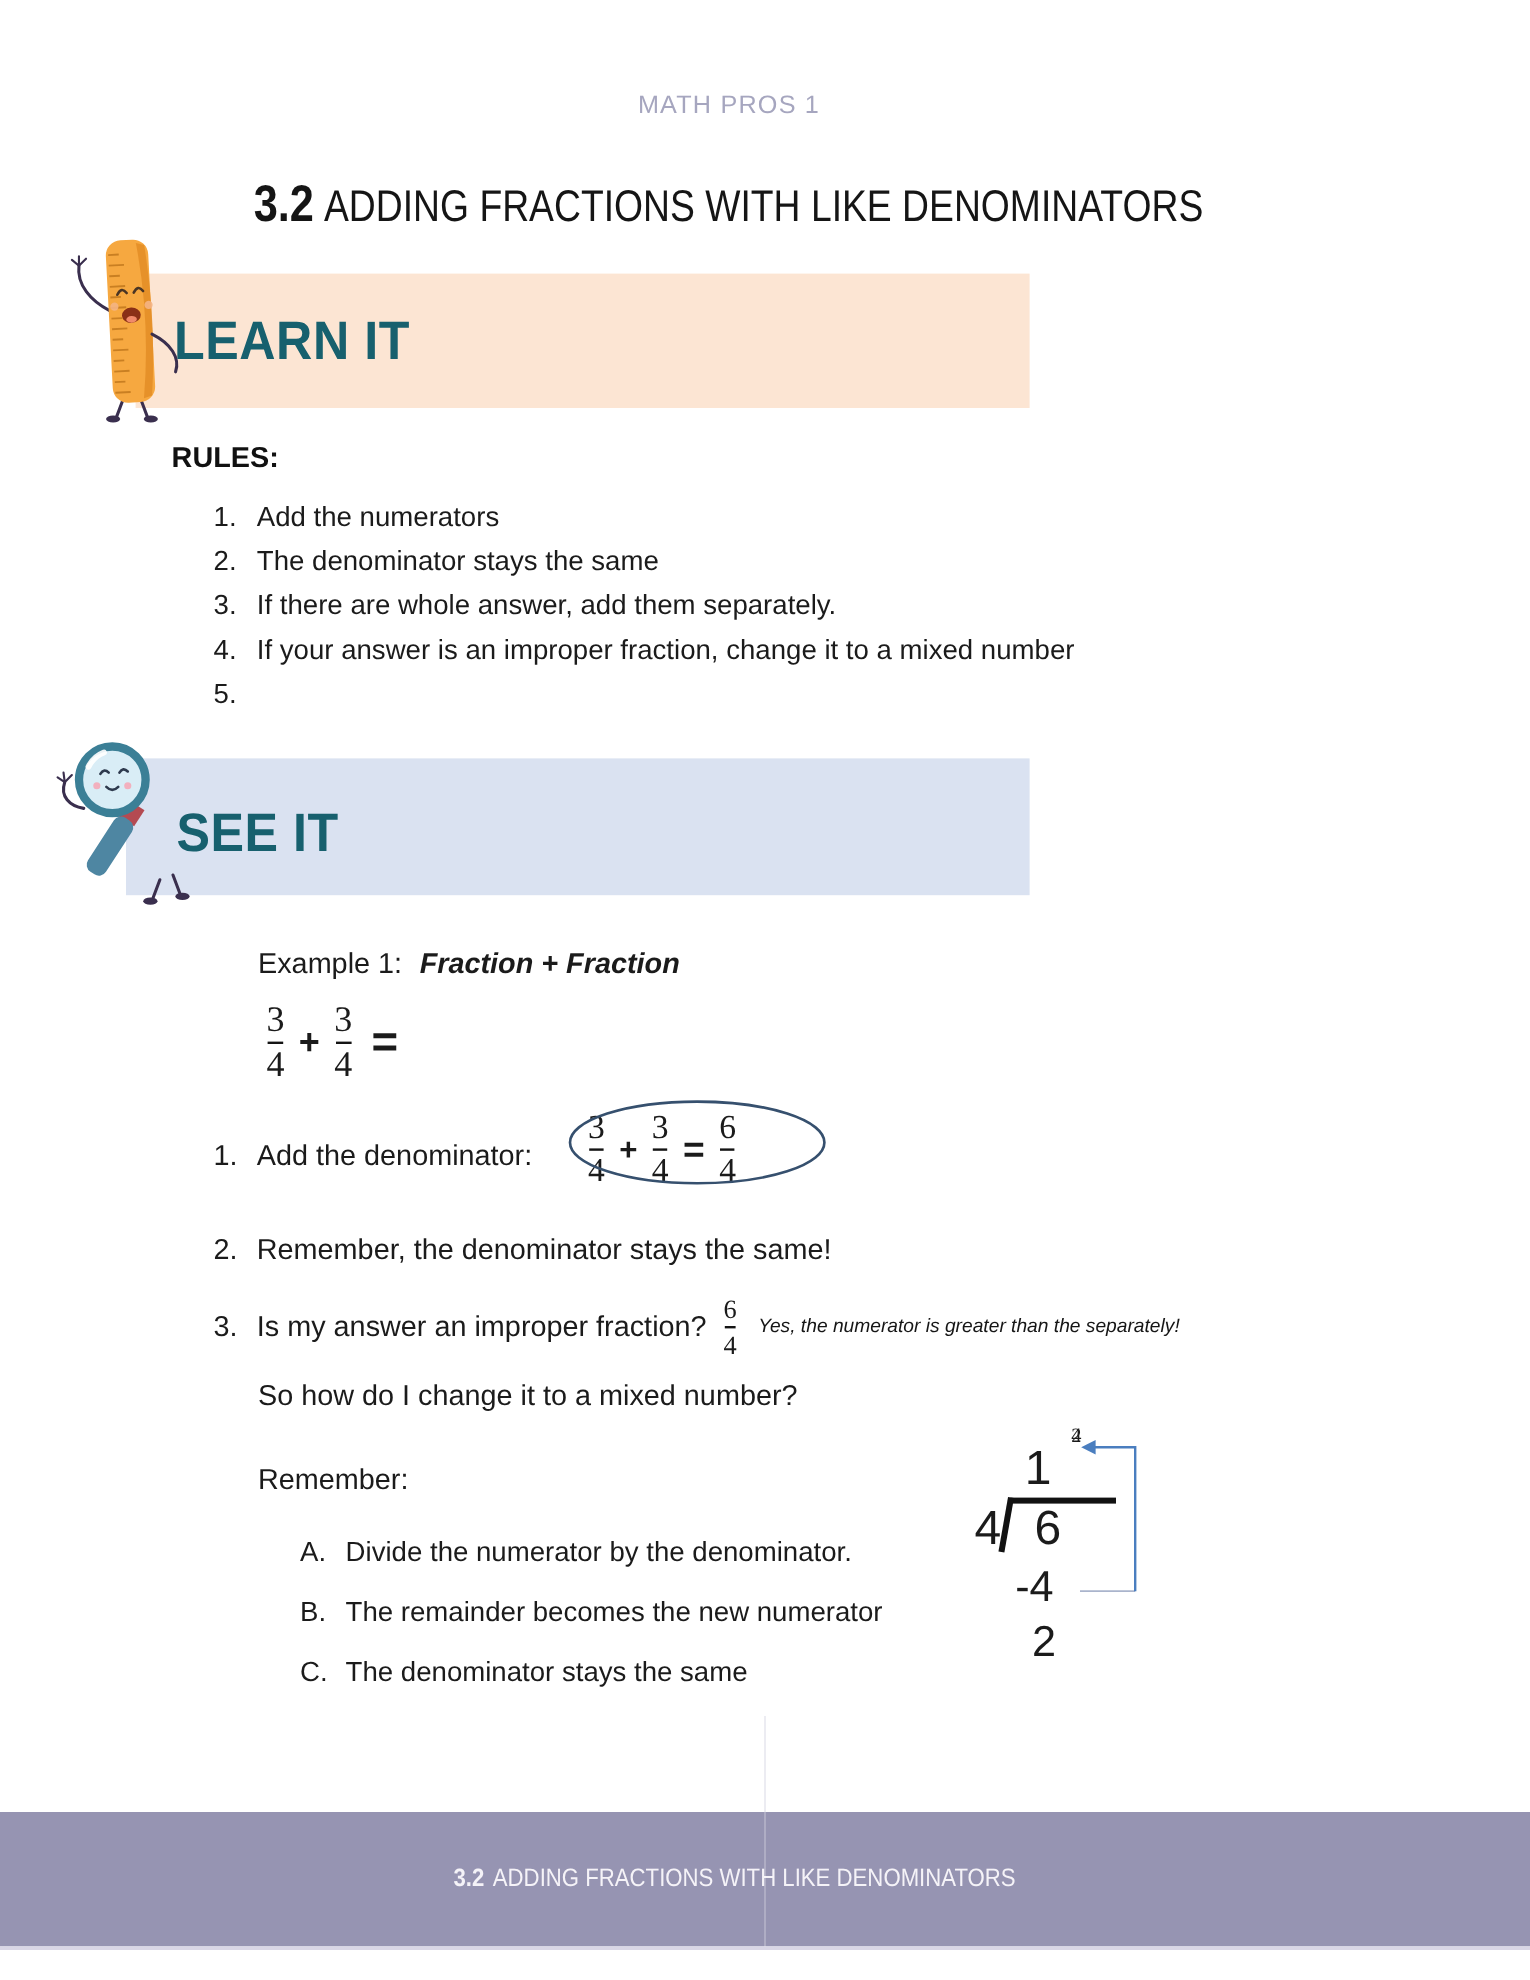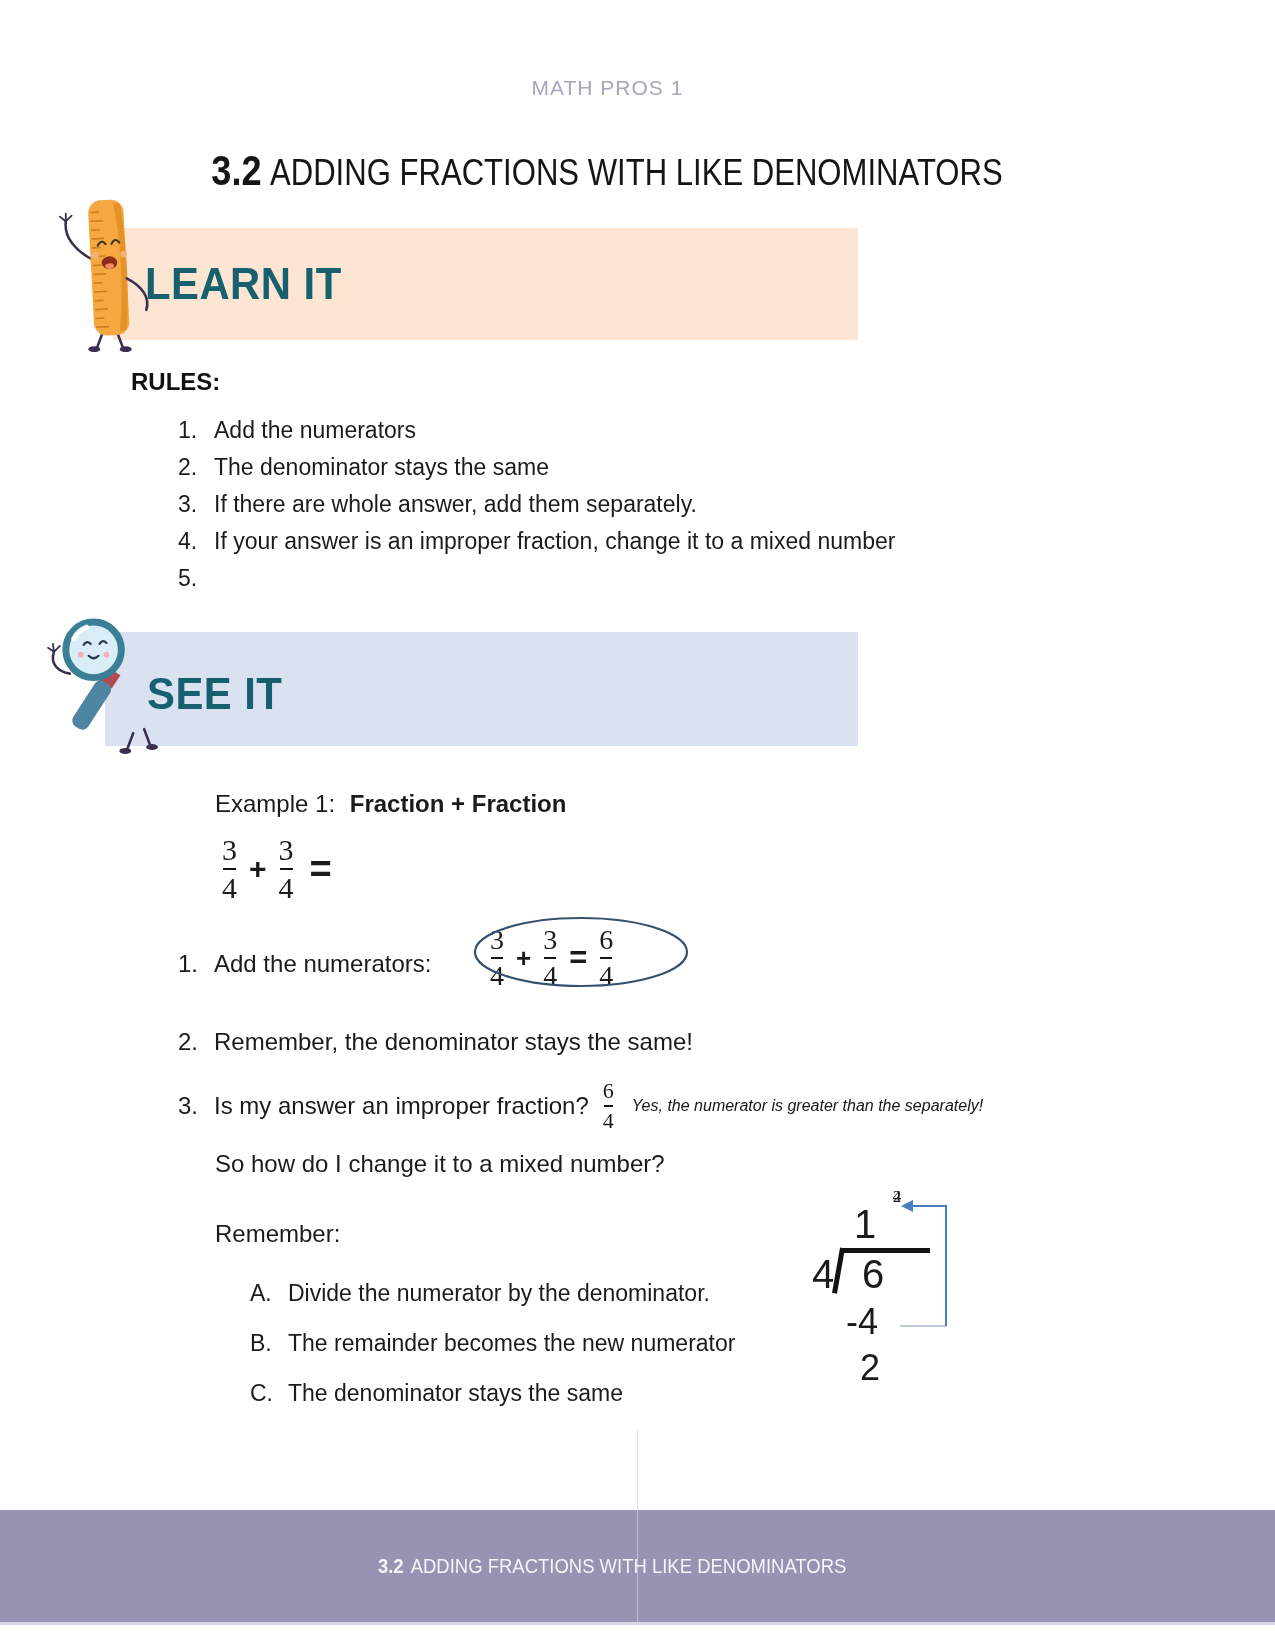--- a/index.html
+++ b/index.html
@@ -24,28 +24,28 @@
   .see-label{left:147px;top:668px;}
   .char{position:absolute;z-index:2;}
   .ruler-char{left:50px;top:194px;width:118px;height:162px;}
   .magnifier-char{left:46px;top:612px;width:114px;height:154px;}
   .limb{fill:none;stroke:#3a2f4e;stroke-width:2.6;stroke-linecap:round;}
   .limb.thin{stroke-width:1.8;}
   .face-stroke{fill:none;stroke:#4a3524;stroke-width:2.2;stroke-linecap:round;}
   .face-stroke.dark{stroke:#2e3a4e;}
 
   
-  .rules-label{position:absolute;left:131px;top:368px;font-size:24px;font-weight:bold;color:#111;text-align:right;}
+  .rules-label{position:absolute;left:143px;top:368px;font-size:24px;font-weight:bold;color:#111;text-align:right;}
   .rules-list{position:absolute;left:178px;top:412px;}
   .rule{display:flex;height:37px;align-items:center;font-size:23px;white-space:nowrap;}
   .li-num{width:36px;flex:0 0 36px;}
 
   
   .example-line{position:absolute;left:215px;top:790px;font-size:24px;white-space:nowrap;}
-  .bi{font-weight:bold;margin-left:8px;}
+  .bi{font-weight:bold;font-style:italic;margin-left:8px;}
   .eq{display:flex;align-items:center;white-space:nowrap;}
   .mfrac{display:inline-flex;flex-direction:column;align-items:center;line-height:1;
          font-family:"Liberation Serif","DejaVu Serif",serif;}
   .mfrac .fbar{height:2px;background:#141414;align-self:stretch;margin:3px 1px;}
   .eq-main{position:absolute;left:222px;top:835px;font-size:30px;gap:12px;}
   .eq-main .plus{font-weight:700;font-size:30px;}
   .eq-main .equals{font-weight:700;font-size:38px;margin-left:4px;}
 
   .step{position:absolute;left:178px;display:flex;font-size:24px;align-items:center;white-space:nowrap;}
   .step1{top:950px;}
@@ -203,21 +203,21 @@
     <span class="mfrac">
       <span>3</span>
       <span class="fbar"></span>
       <span>4</span>
     </span>
     <span class="equals">=</span>
   </div>
 
   <div class="step step1">
     <span class="li-num">1.</span>
-    <span>Add the numerators:</span>
+    <span>Add the denominator:</span>
   </div>
 
   <div class="eq-circled">
     <svg class="circ-svg" viewBox="0 0 218 80">
       <ellipse cx="109" cy="36" rx="106" ry="34" fill="none" stroke="#36506e" stroke-width="2.2"></ellipse>
     </svg>
     <span class="mfrac">
       <span>3</span>
       <span class="fbar"></span>
       <span>4</span>

